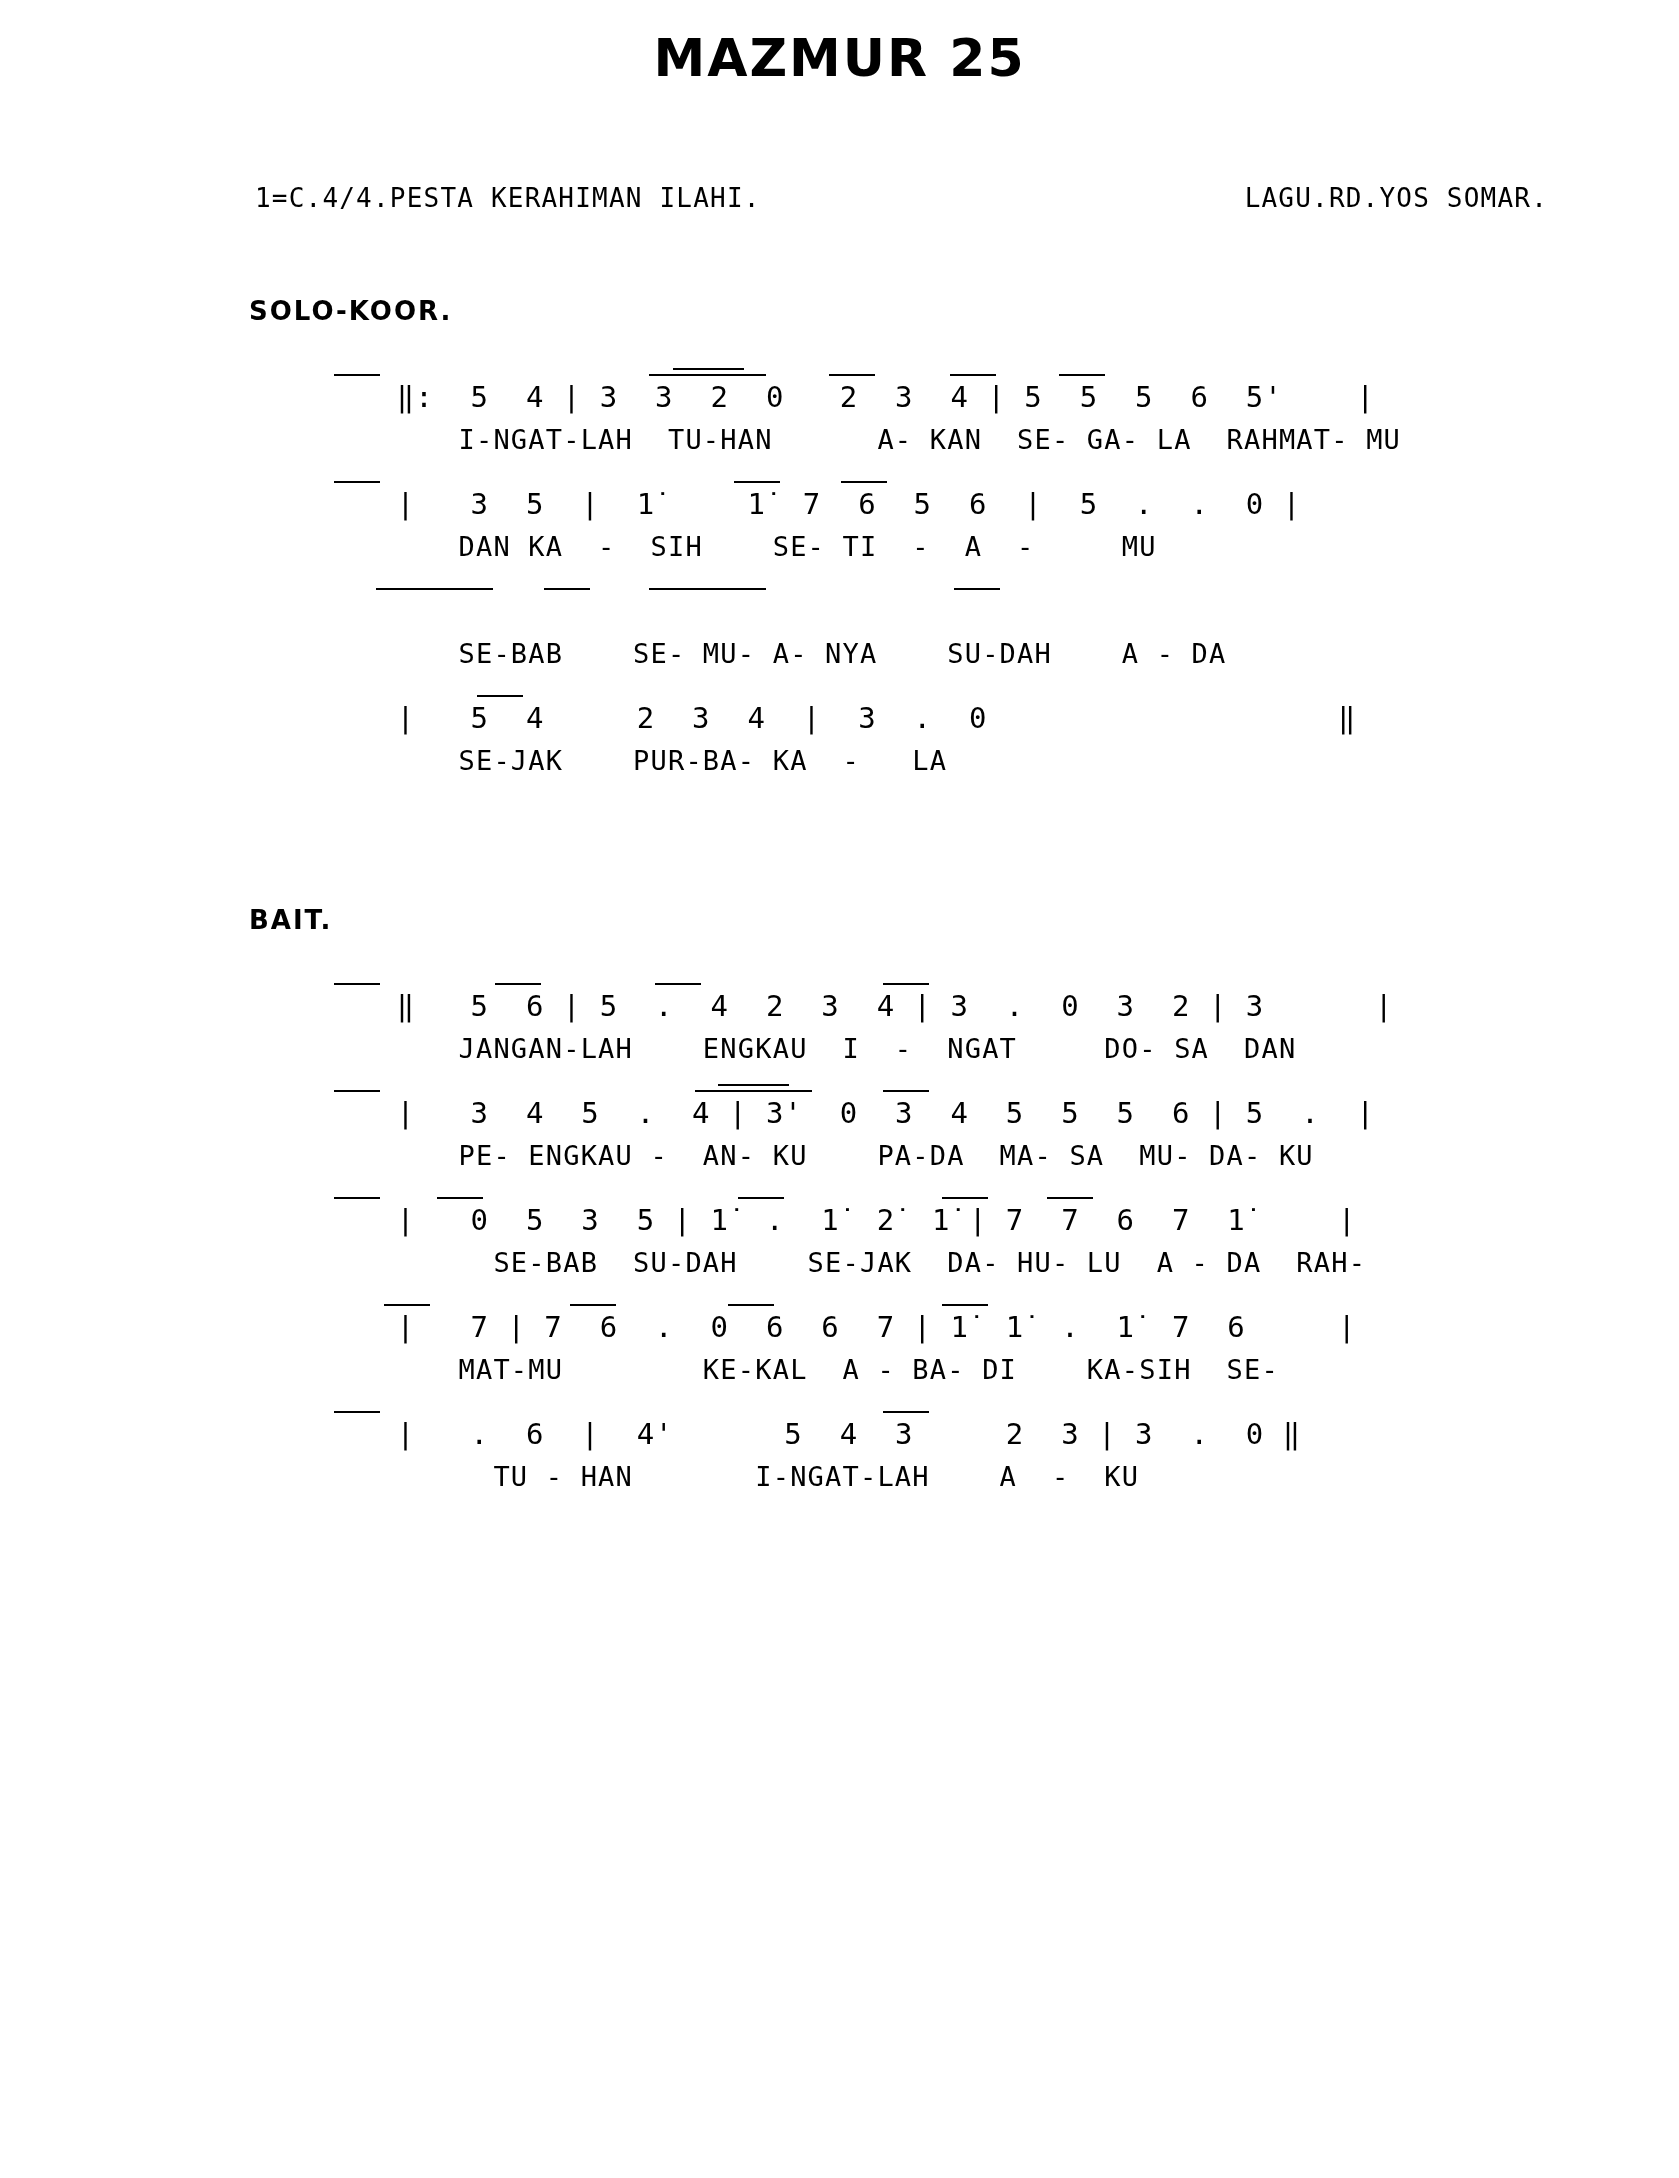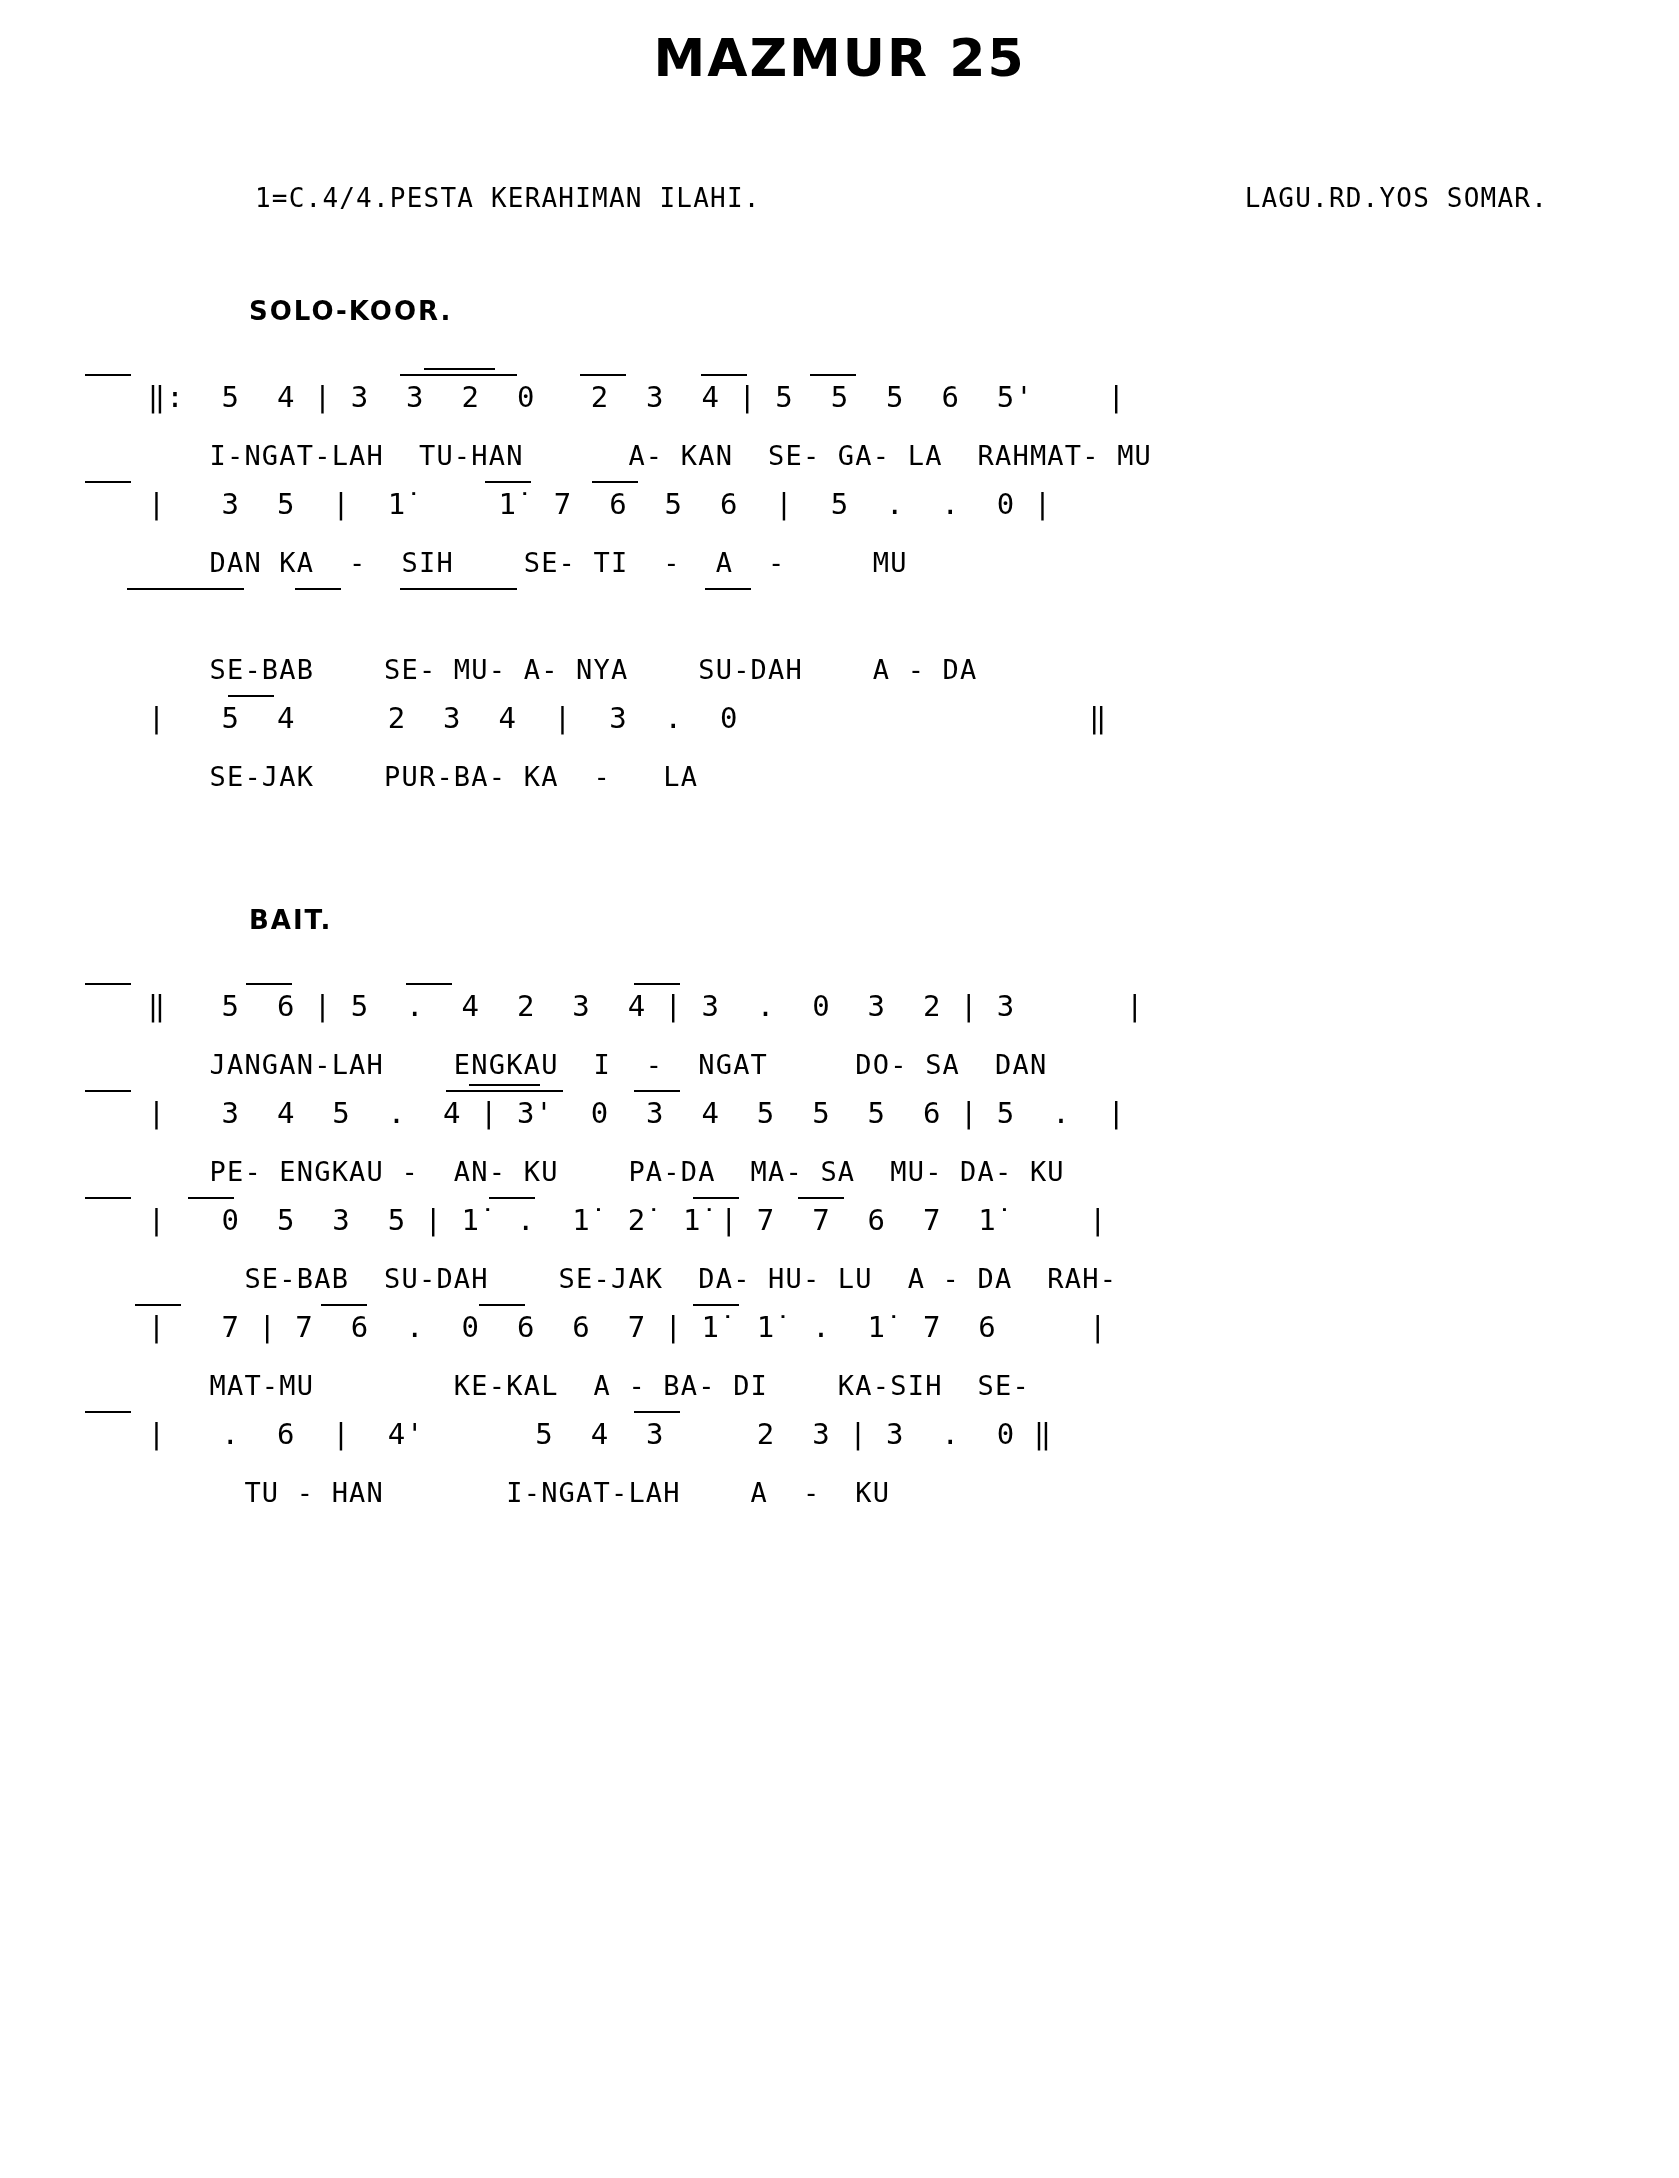--- a/index.html
+++ b/index.html
@@ -46,20 +46,21 @@
     font-weight: bold;
     font-size: 26px;
     letter-spacing: 2px;
     padding-left: 249px;
     margin-top: 83px;
   }
   .section-label.bait {
     margin-top: 105px;
   }
   .staff {
+    padding-left: 249px;
     margin-top: 46px;
   }
   .line {
     position: relative;
     height: 107px;
   }
   .notes {
     position: relative;
     height: 46px;
     font-size: 29px;
@@ -74,21 +75,21 @@
     margin-top: 6px;
   }
   
   .n {
     position: absolute;
     top: 8px;
     white-space: pre;
   }
   .ly {
     position: absolute;
-    top: 16px;
+    top: 0;
     white-space: pre;
     text-align: center;
   }
   
   .beam {
     position: absolute;
     height: 2px;
     background: #000;
     top: 2px;
   }

